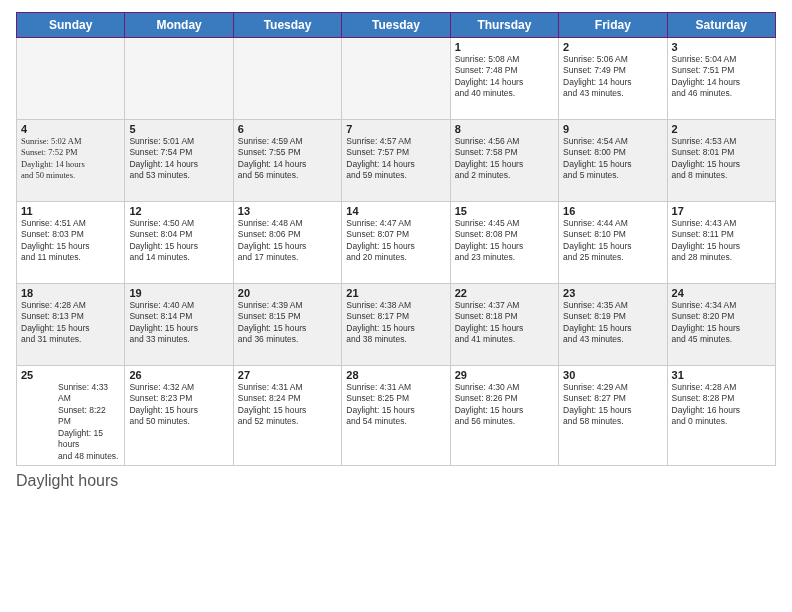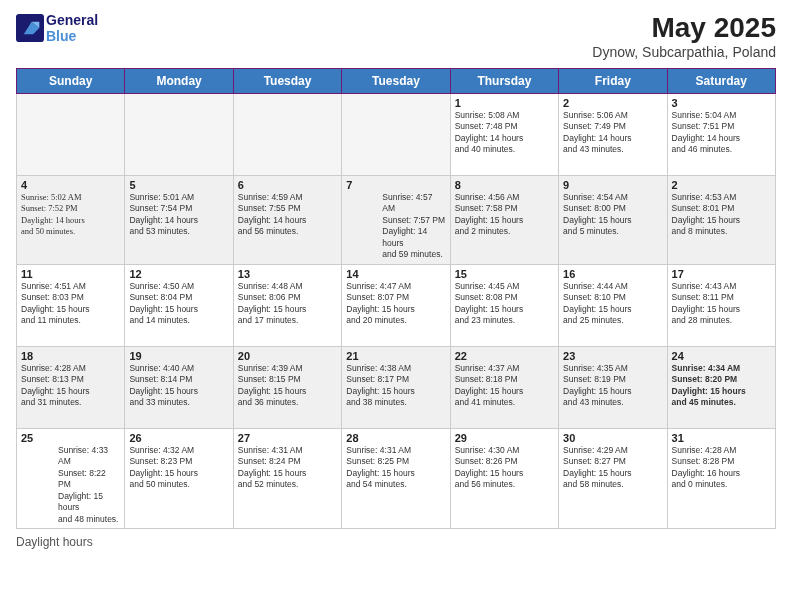--- a/index.html
+++ b/index.html
@@ -79,46 +79,29 @@
       display: block;
       margin-bottom: 1px;
     }
     .day-info {
       font-size: 8.5px;
       color: #333;
       line-height: 1.35;
     }
     .footer {
       margin-top: 6px;
-      font-size: 12px;
+      font-size: 16px;
       color: #555;
       text-align: left;
     }
   </style>
 </head>
 <body>
 
 <div class="page">
-  <div class="header">
-    <div class="logo">
-      <svg class="logo-icon" viewBox="0 0 36 36">
-        <rect x="0" y="0" width="36" height="36" rx="4" fill="#1a1a6e"></rect>
-        <polygon points="10,26 20,10 30,18 22,26" fill="#4a90d9"></polygon>
-        <polygon points="20,10 30,18 30,10" fill="#7ab8f0"></polygon>
-      </svg>
-      <div>
-        <div style="font-size:14px;font-weight:bold;color:#1a1a6e;">General</div>
-        <div style="font-size:14px;font-weight:bold;color:#4a90d9;">Blue</div>
-      </div>
-    </div>
-    <div class="title-block">
-      <div class="month-title">May 2025</div>
-      <div class="location-title">Dynow, Subcarpathia, Poland</div>
-    </div>
-  </div>
 
   <table class="calendar">
     <thead>
       <tr>
       <th>Sunday</th>
           <th>Monday</th>
           <th>Tuesday</th>
           <th>Tuesday</th>
           <th>Thursday</th>
           <th>Friday</th>
@@ -170,21 +153,21 @@
           </td>
           <td class="shaded">
             <span class="day-number">6</span>
             <div class="day-info" style="white-space: pre-line;">Sunrise: 4:59 AM
 Sunset: 7:55 PM
 Daylight: 14 hours
 and 56 minutes.</div>
           </td>
           <td class="shaded">
             <span class="day-number">7</span>
-            <div class="day-info" style="white-space: pre-line; margin-left: 36px;">Sunrise: 4:57 AM
+            <div class="day-info" style="white-space: pre-line;">Sunrise: 4:57 AM
 Sunset: 7:57 PM
 Daylight: 14 hours
 and 59 minutes.</div>
           </td>
           <td class="shaded">
             <span class="day-number">8</span>
             <div class="day-info" style="white-space: pre-line;">Sunrise: 4:56 AM
 Sunset: 7:58 PM
 Daylight: 15 hours
 and 2 minutes.</div>
@@ -293,21 +276,21 @@
           </td>
           <td class="shaded">
             <span class="day-number">23</span>
             <div class="day-info" style="white-space: pre-line;">Sunrise: 4:35 AM
 Sunset: 8:19 PM
 Daylight: 15 hours
 and 43 minutes.</div>
           </td>
           <td class="shaded">
             <span class="day-number">24</span>
-            <div class="day-info" style="white-space: pre-line; font-weight: bold;">Sunrise: 4:34 AM
+            <div class="day-info" style="white-space: pre-line;">Sunrise: 4:34 AM
 Sunset: 8:20 PM
 Daylight: 15 hours
 and 45 minutes.</div>
           </td>
         </tr>
         <tr>
           <td>
             <span class="day-number">25</span>
             <div class="day-info" style="white-space: pre-line; margin-left: 37px;">Sunrise: 4:33 AM
 Sunset: 8:22 PM

